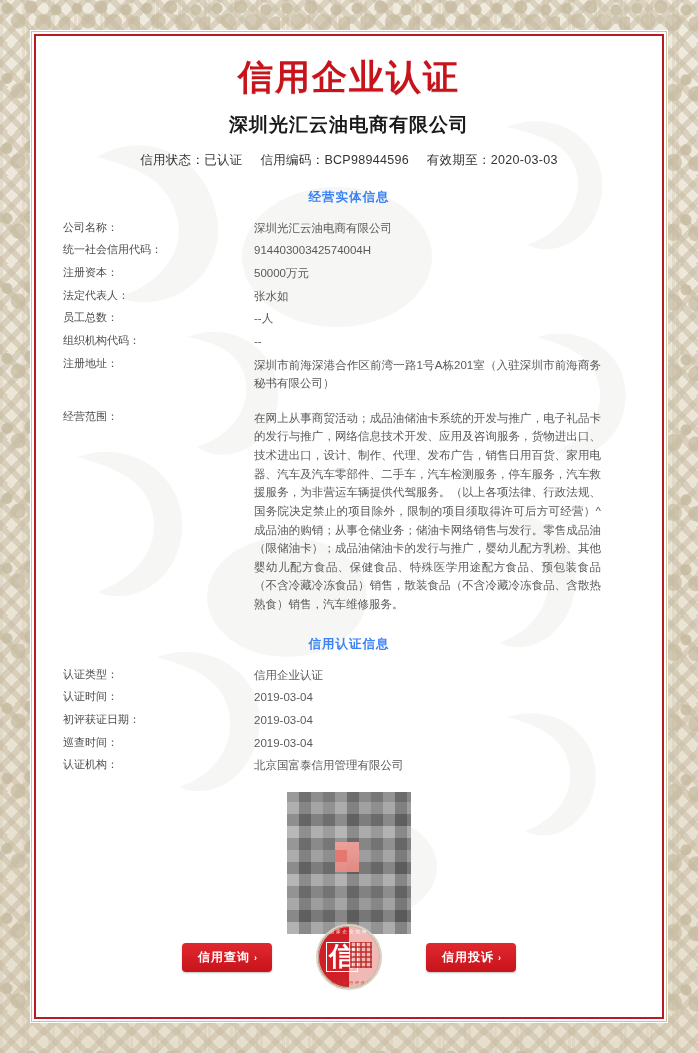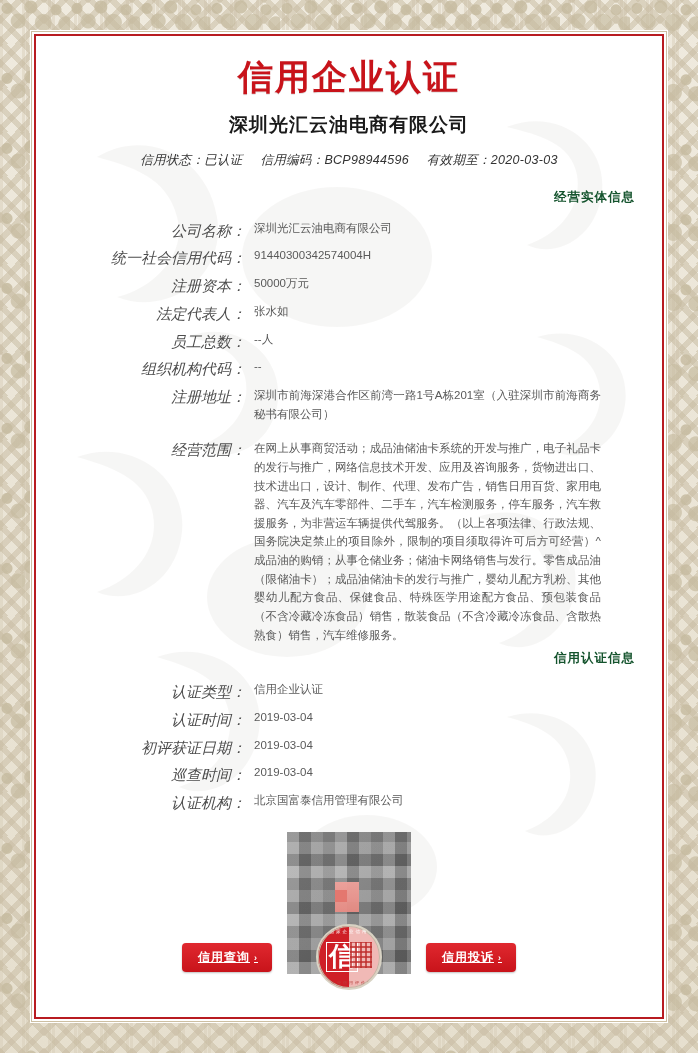--- a/index.html
+++ b/index.html
@@ -98,61 +98,59 @@
     letter-spacing:1px;
     margin:0 0 14px 0;
   }
   .status-line{
     text-align:center;
     color:#333333;
     font-size:12.5px;
     letter-spacing:.3px;
     margin:0 0 20px 0;
   }
-  .status-line .seg{margin:8px 7px;white-space:nowrap;font-style:italic;}
+  .status-line .seg{margin:8px 7px;white-space:nowrap;}
 
   
   .section-head{
-    text-align:right;
-    color:#14532d;
+    text-align:center;
+    color:#3b82f6;
     font-size:12.5px;
     font-weight:bold;
     letter-spacing:1px;
     margin:0 0 14px 0;
   }
 
   
   .fields{width:100%;border-collapse:collapse;}
   .fields tr{vertical-align:top;}
   .fields td{padding:0 0 6px 0;}
   .f-label{
     width:183px;
-    text-align:right;
     color:#4d4d4d;
-    font-size:15px;
+    font-size:11px;
     line-height:1.45;
     white-space:nowrap;
     padding-right:8px !important;
-    font-style:italic;
   }
   .f-value{
     color:#595959;
     font-size:11.5px;
     line-height:1.45;
     text-align:left;
   }
   .f-value.wrap{
     line-height:1.62;
     text-align:justify;
     padding-right:34px;
   }
 
   .gap-row td{height:10px;padding:0 !important;}
 
-  .section-head.second{font-family:Liberation Mono, monospace;}
+  .section-head.second{margin-top:16px;font-family:Liberation Mono, monospace;}
 
   
   .license-wrap{
     display:flex;
     justify-content:center;
     margin-top:12px;
   }
   .license-mosaic{
     position:relative;
     width:124px;height:142px;
@@ -198,21 +196,20 @@
     font-size:12px;
     font-weight:bold;
     letter-spacing:1px;
     padding:6px 14px 6px 16px;
     border:none;
     border-radius:4px;
     cursor:pointer;
     box-shadow:0 1px 2px rgba(0,0,0,.25);
     white-space:nowrap;
     font-family:"Liberation Sans","DejaVu Sans",sans-serif;
-    text-decoration:underline;
   }
   .btn .arr{font-size:9px;margin-left:4px;}
 
   .seal{
     position:relative;
     width:62px;height:62px;
     border-radius:50%;
     background:
       linear-gradient(90deg,#cf1f27 0 50%, #f0b9b6 50% 100%);
     border:2px solid #d8d3c4;

